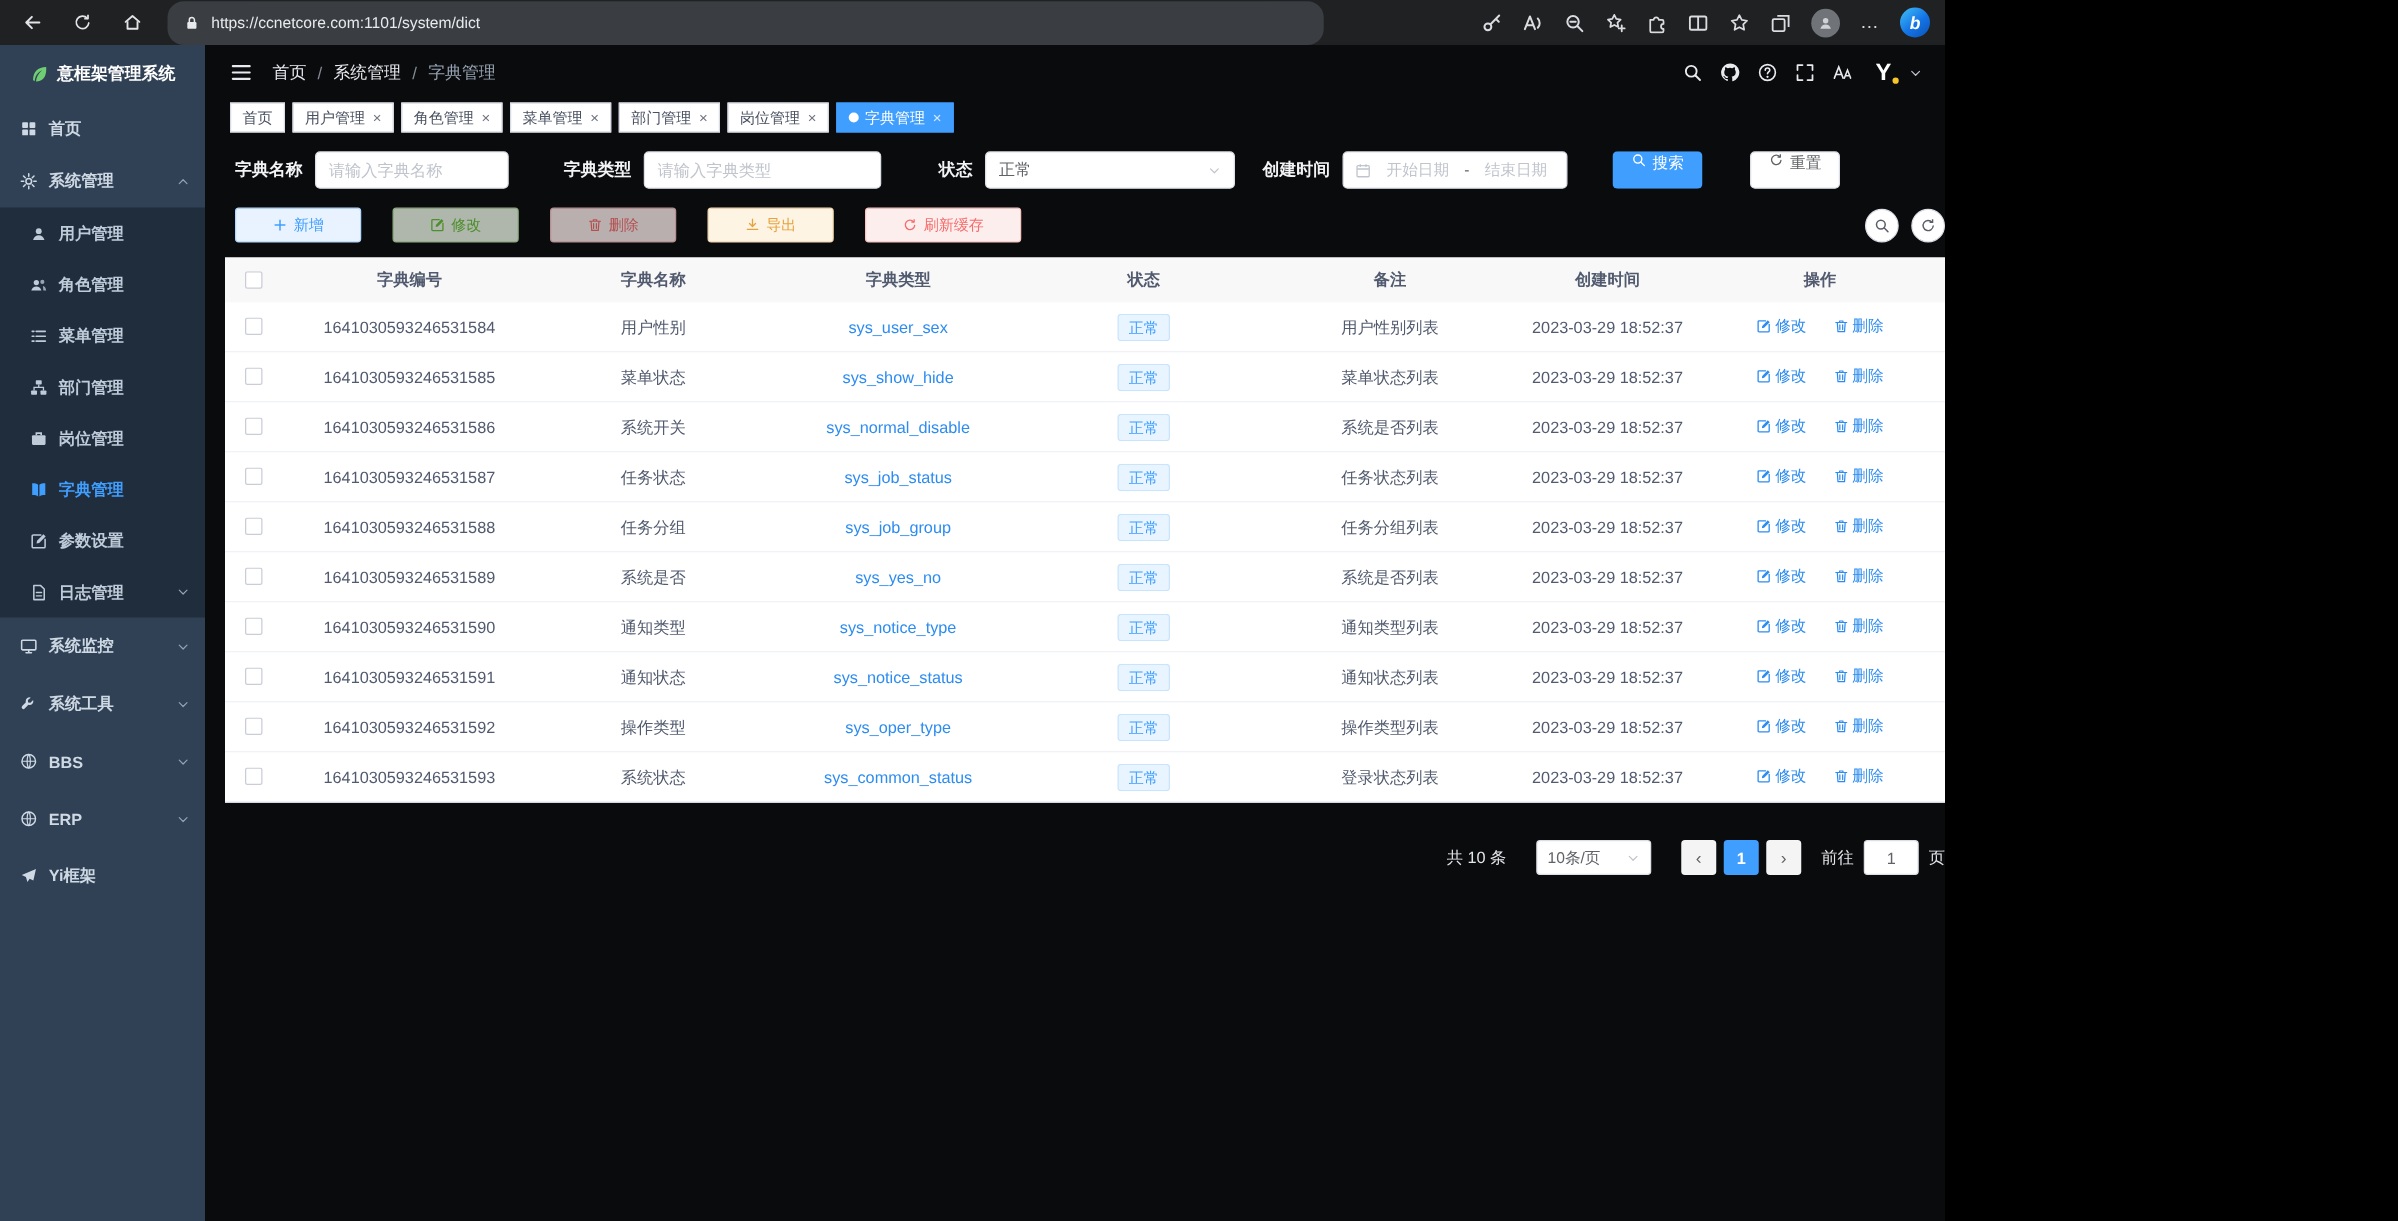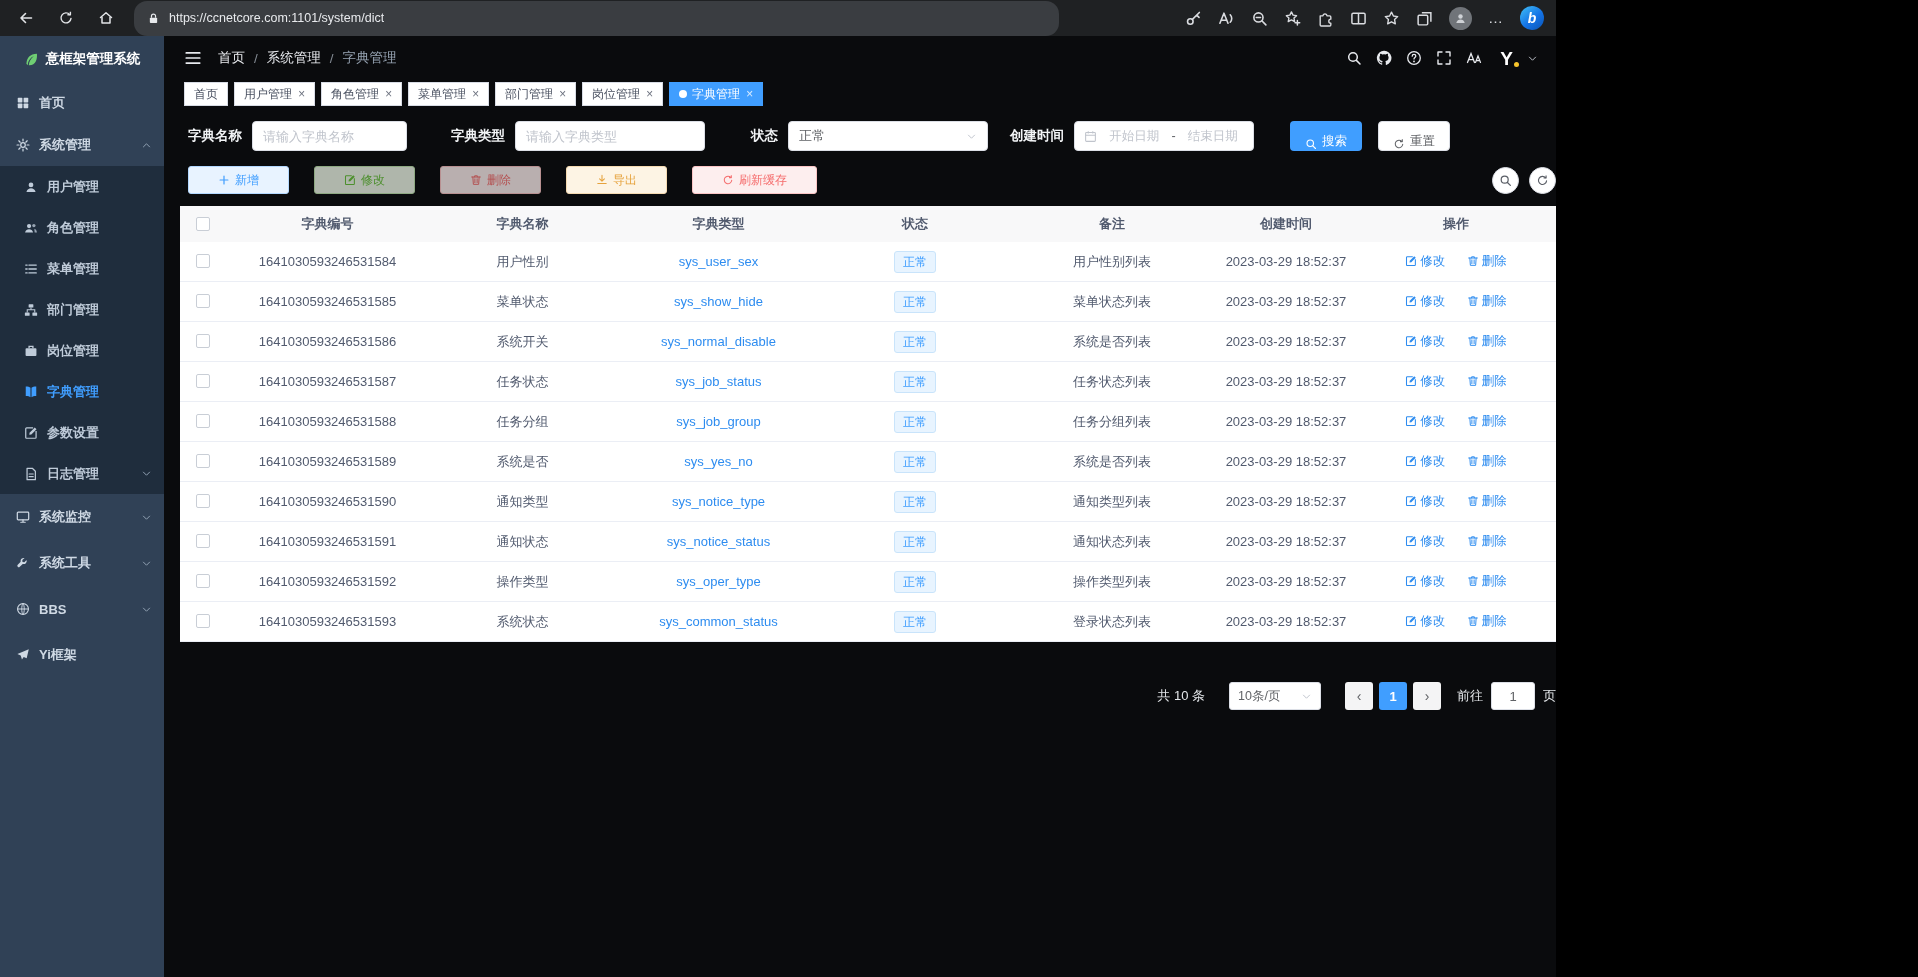--- a/index.html
+++ b/index.html
@@ -54,23 +54,23 @@
 .filters{display:flex;align-items:center;margin-top:10px;height:32px;padding-left:8px;font-size:13px}
 .f-label{font-weight:700;color:#f2f4f6;font-size:13.5px;margin-right:10px;white-space:nowrap}
 .g2{margin-left:44px}.g3{margin-left:46px}.g4{margin-left:22px}
 .f-input{height:30px;border:1px solid #dcdfe6;border-radius:4px;background:#fff;color:#14532d;padding:0 10px;font-size:13px;outline:none;font-family:inherit}
 .f-input::placeholder{color:#c0c4cc}
 .w155{width:155px}.w190{width:190px}
 .f-select{width:200px;height:30px;background:#fff;border:1px solid #dcdfe6;border-radius:4px;display:flex;align-items:center;justify-content:space-between;padding:0 10px;color:#606266;cursor:pointer;font-size:13px}
 .f-date{width:180px;height:30px;background:#fff;border:1px solid #dcdfe6;border-radius:4px;display:flex;align-items:center;gap:6px;padding:0 9px;font-size:12.5px;color:#c0c4cc;cursor:pointer}
 .f-date .ph{flex:1;text-align:center}
 .f-date .dsep{color:#606266}
-.btn{display:inline-flex;align-items:flex-end;gap:5px;height:30px;padding:0 14px;border-radius:4px;font-size:12.5px;cursor:pointer;border:1px solid transparent;font-family:inherit}
+.btn{display:inline-flex;align-items:flex-start;gap:5px;height:30px;padding:0 14px;border-radius:4px;font-size:12.5px;cursor:pointer;border:1px solid transparent;font-family:inherit}
 .btn-search{background:#409eff;color:#fff;margin-left:36px}
-.btn-reset{background:#fff;color:#606266;border-color:#dcdfe6;margin-left:16px}
+.btn-reset{background:#fff;color:#606266;border-color:#dcdfe6;margin-left:38px}
 
 .toolbar{display:flex;align-items:center;margin-top:14px;padding-left:8px}
 .btn-sm{display:inline-flex;align-items:center;gap:5px;height:28px;padding:0 29px;border-radius:3px;font-size:12px;border:1px solid;cursor:pointer;margin-right:25px;font-family:inherit}
 .b-add{background:#e8f3ff;color:#409eff;border-color:#b3d8ff}
 .b-edit{background:#eff9e9;color:#67c23a;border-color:#c2e7b0}
 .b-del{background:#fdeeee;color:#f56c6c;border-color:#fbc4c4}
 .b-exp{background:#fdf4e4;color:#e6a23c;border-color:#f5dab1}
 .b-cache{background:#fdeeee;color:#f56c6c;border-color:#fbc4c4}
 .disabled{opacity:.72;cursor:not-allowed}
 .tool-right{margin-left:auto;display:flex;gap:10px}
@@ -79,21 +79,21 @@
 .table{margin-top:12px;background:#fff;font-size:13px}
 .grid{display:grid;grid-template-columns:45px 205px 185px 207px 186px 208px 140px 200px;align-items:center}
 .thead{background:#f8f8f9;color:#515a6e;font-weight:700;height:36px}
 .tr{height:40px;border-bottom:1px solid #ebeef5;background:#fff;color:#515a6e}
 .td{text-align:center;overflow:hidden;white-space:nowrap;padding:0 4px}
 .checkbox{display:inline-block;width:14px;height:14px;border:1px solid #c9ced6;border-radius:2px;background:#fff;vertical-align:-2px;cursor:pointer}
 .tlink{color:#2d8cf0;cursor:pointer}
 .badge{display:inline-block;background:#e8f4ff;border:1px solid #c9e4fb;color:#409eff;font-size:12px;line-height:1;padding:4px 8px;border-radius:3px}
 .actions a{color:#2d8cf0;display:inline-flex;align-items:center;gap:3px;margin:0 9px;cursor:pointer;font-size:12.5px}
 
-.pagination{display:flex;align-items:center;justify-content:flex-end;margin-top:40px;font-size:13px;color:#e4e7ea}
+.pagination{display:flex;align-items:center;justify-content:flex-end;margin-top:30px;font-size:13px;color:#e4e7ea}
 .psize{width:92px;height:28px;background:#fff;border:1px solid #dcdfe6;border-radius:3px;color:#606266;display:flex;align-items:center;justify-content:space-between;padding:0 8px;margin-left:24px;font-size:12.5px;cursor:pointer}
 .pg-btn{min-width:28px;height:28px;border-radius:3px;background:#f4f4f5;color:#606266;display:inline-flex;align-items:center;justify-content:center;margin-left:6px;cursor:pointer;font-size:14px}
 .pg-prev{margin-left:24px}
 .pg-btn.current{background:#409eff;color:#fff;font-weight:700;font-size:13px}
 .goto-label{margin-left:16px}
 .goto-input{width:44px;height:28px;border:1px solid #dcdfe6;border-radius:3px;text-align:center;font-size:13px;color:#606266;margin-left:8px;outline:none;font-family:inherit}
 .goto-unit{margin-left:8px}
 </style>
 </head>
 <body>
@@ -350,20 +350,34 @@
             <span>BBS</span>
             <i class="ic i11 caret">
                 <svg viewBox="0 0 16 16">
                   <path d="m3.5 6 4.5 4.5L12.5 6" fill="none" stroke="currentColor" stroke-width="1.4" stroke-linecap="round" stroke-linejoin="round"></path>
                 </svg>
               </i>
           </div>
           <div class="menu-item group">
             <i class="ic i14">
                 <svg viewBox="0 0 16 16">
+                  <circle cx="8" cy="8" r="6.2" fill="none" stroke="currentColor" stroke-width="1.3"></circle>
+                  <path d="M1.8 8h12.4M8 1.8c1.9 1.7 1.9 10.7 0 12.4C6.1 12.5 6.1 3.5 8 1.8z" fill="none" stroke="currentColor" stroke-width="1.1"></path>
+                </svg>
+              </i>
+            <span>ERP</span>
+            <i class="ic i11 caret">
+                <svg viewBox="0 0 16 16">
+                  <path d="m3.5 6 4.5 4.5L12.5 6" fill="none" stroke="currentColor" stroke-width="1.4" stroke-linecap="round" stroke-linejoin="round"></path>
+                </svg>
+              </i>
+          </div>
+          <div class="menu-item group">
+            <i class="ic i14">
+                <svg viewBox="0 0 16 16">
                   <path d="M14.6 1.4 1.6 6.9l3.8 1.7 1.4 4.6 2-2.9 3.4 1.5z" fill="currentColor"></path>
                 </svg>
               </i>
             <span>Yi框架</span>
           </div>
         </nav>
       </aside>
 
       <main class="main">
 

